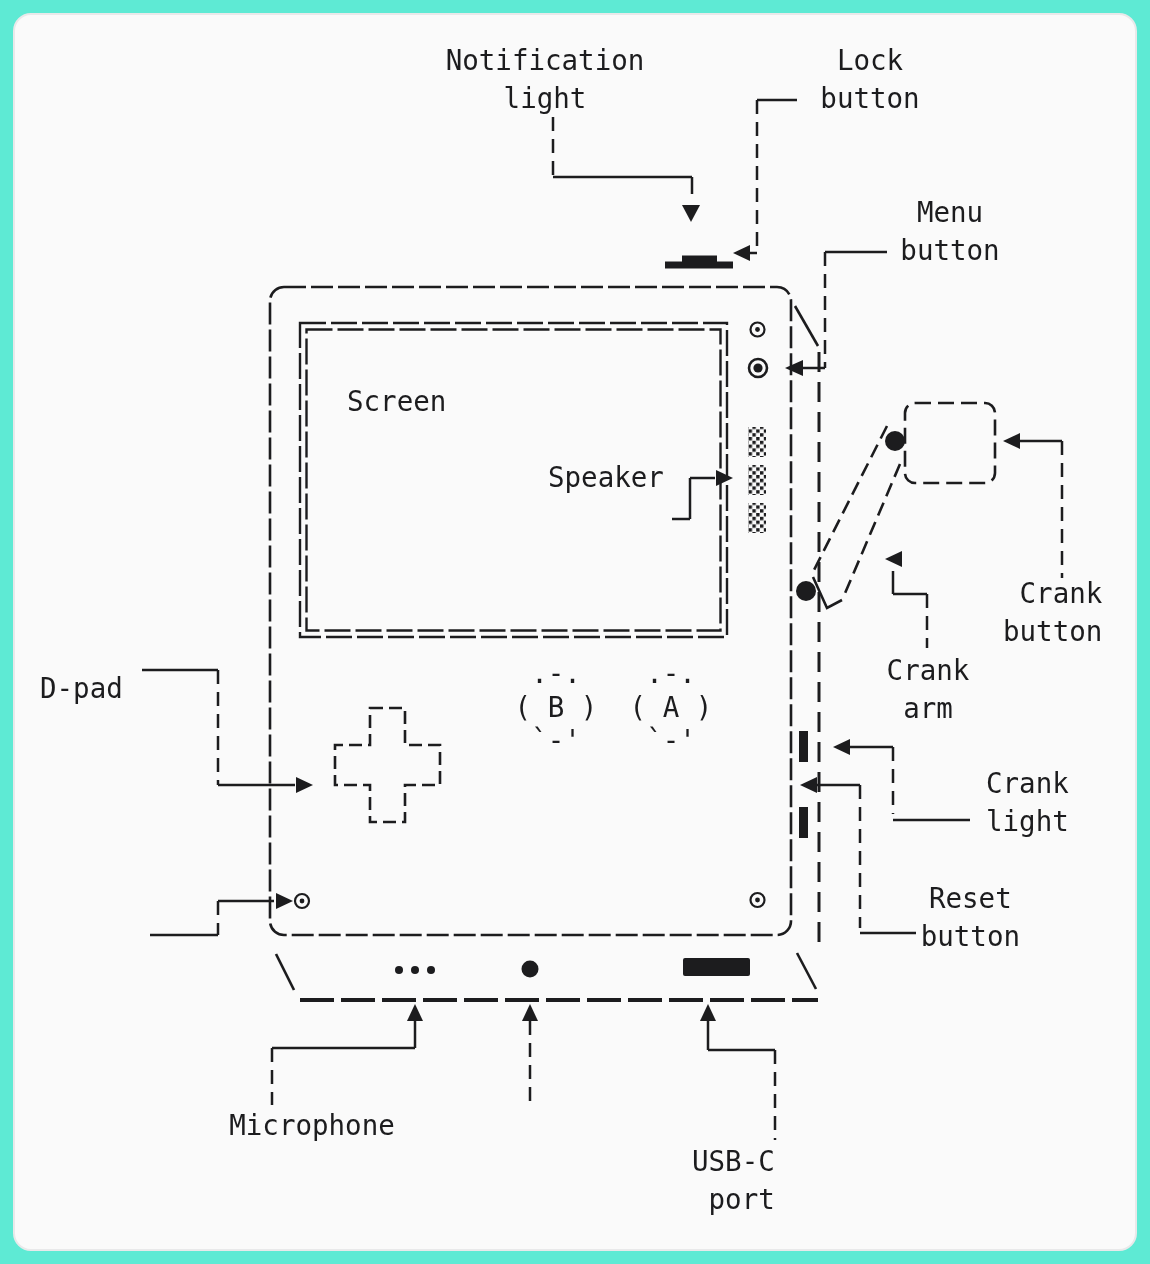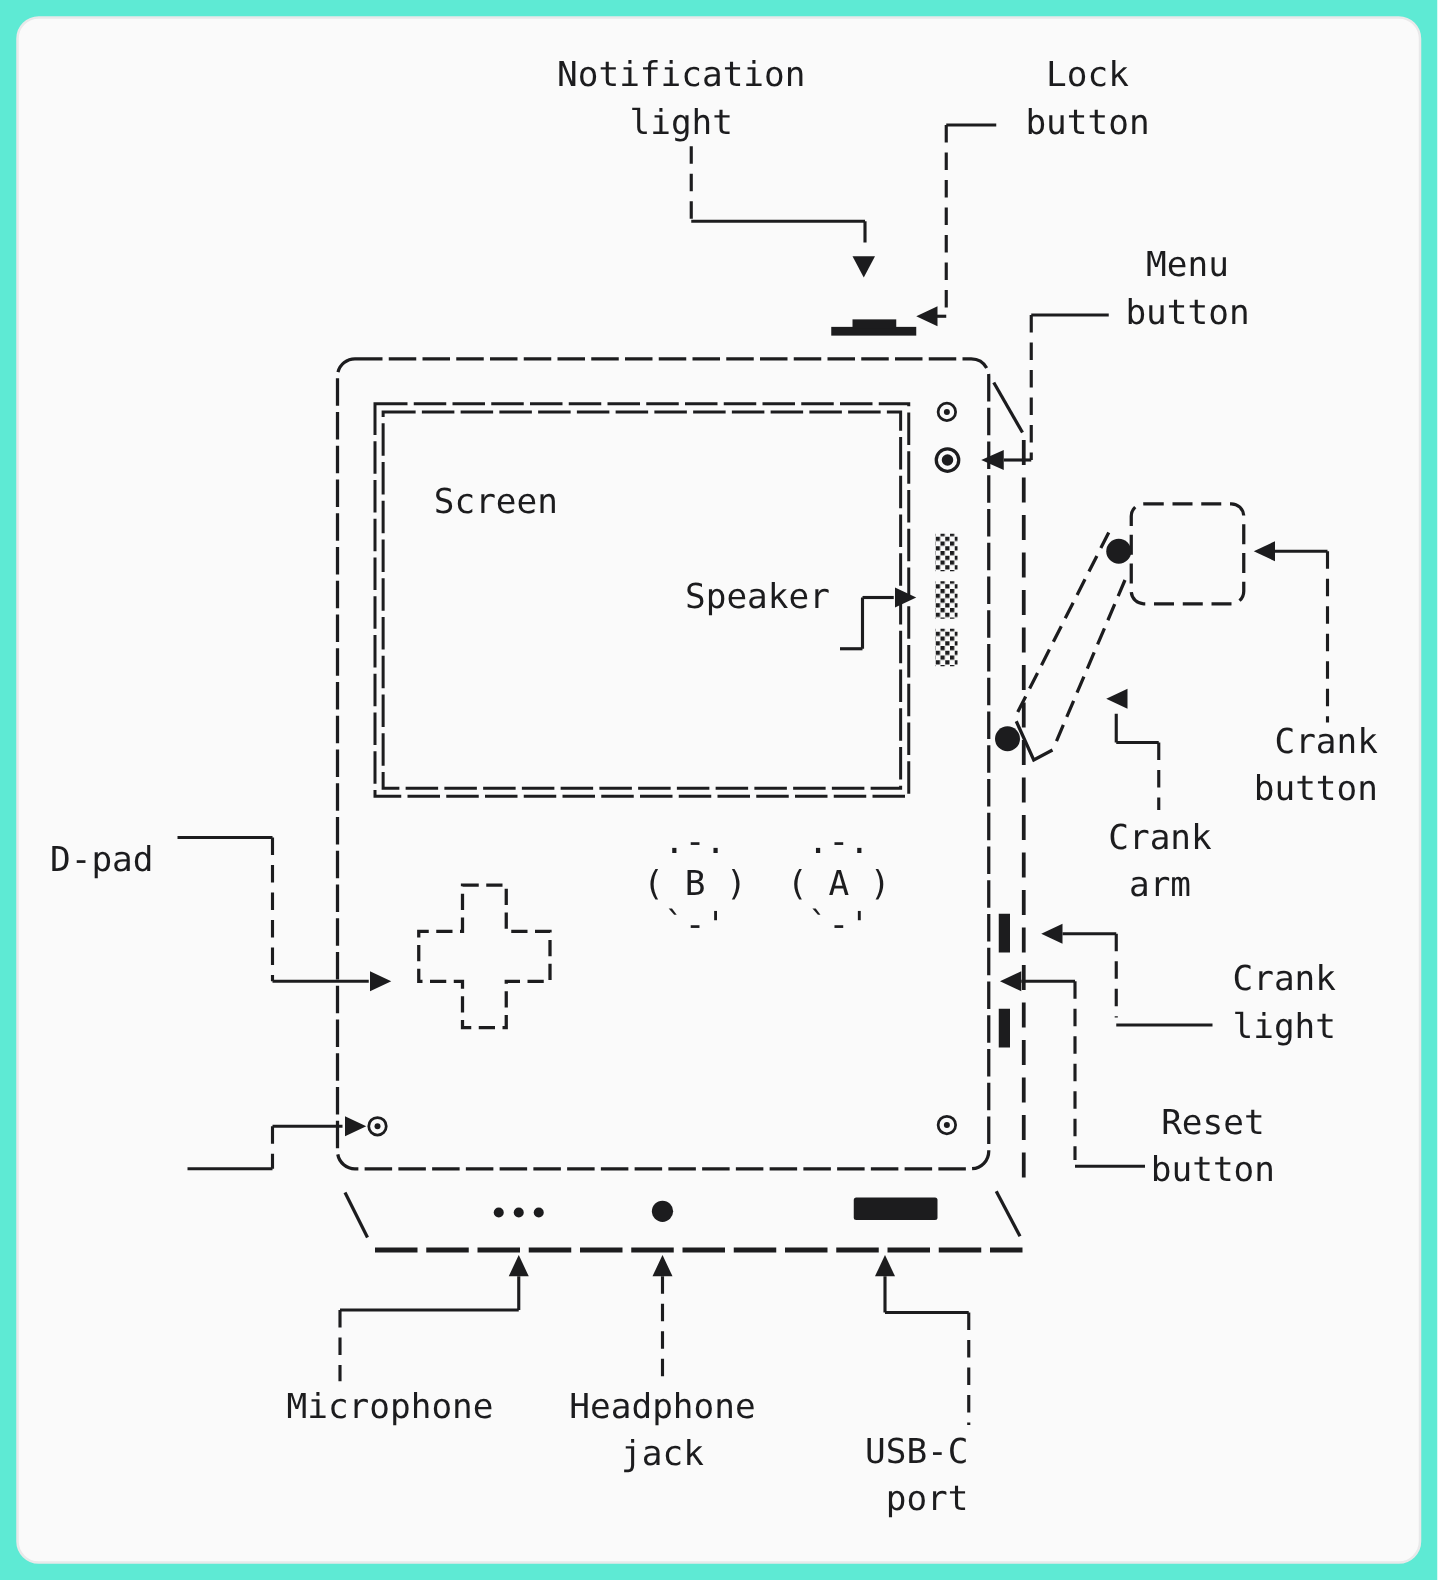--- a/index.html
+++ b/index.html
@@ -195,18 +195,17 @@
   <div class="label ctr" style="left:870px;top:42px"><span>Lock</span><br><span>button</span></div>
   <div class="label ctr" style="left:950px;top:194px"><span>Menu</span><br><span>button</span></div>
   <div class="label left" style="left:347px;top:383px"><span>Screen</span></div>
   <div class="label left" style="left:548px;top:459px"><span>Speaker</span></div>
   <div class="label left" style="left:1003px;top:575px"><span>Crank</span><br><span>button</span></div>
   <div class="label ctr" style="left:928px;top:652px"><span>Crank</span><br><span>arm</span></div>
   <div class="label left" style="left:986px;top:765px"><span>Crank</span><br><span>light</span></div>
   <div class="label rgt" style="left:1020px;top:880px"><span>Reset</span><br><span>button</span></div>
   <div class="label left" style="left:40px;top:670px"><span>D-pad</span></div>
   <div class="label ctr" style="left:312px;top:1107px"><span>Microphone</span></div>
-  <div class="label ctr" style="left:530px;top:1107px"><span>Headphone</span><br><span>jack</span></div>
   <div class="label left" style="left:692px;top:1143px"><span>USB-C</span><br><span>port</span></div>
 
   <div class="btnface" style="left:556px;top:657px"><span>.-.</span><br><span>( B )</span><br><span>`-'</span></div>
   <div class="btnface" style="left:671px;top:657px"><span>.-.</span><br><span>( A )</span><br><span>`-'</span></div>
 </div>
 
 </body></html>

